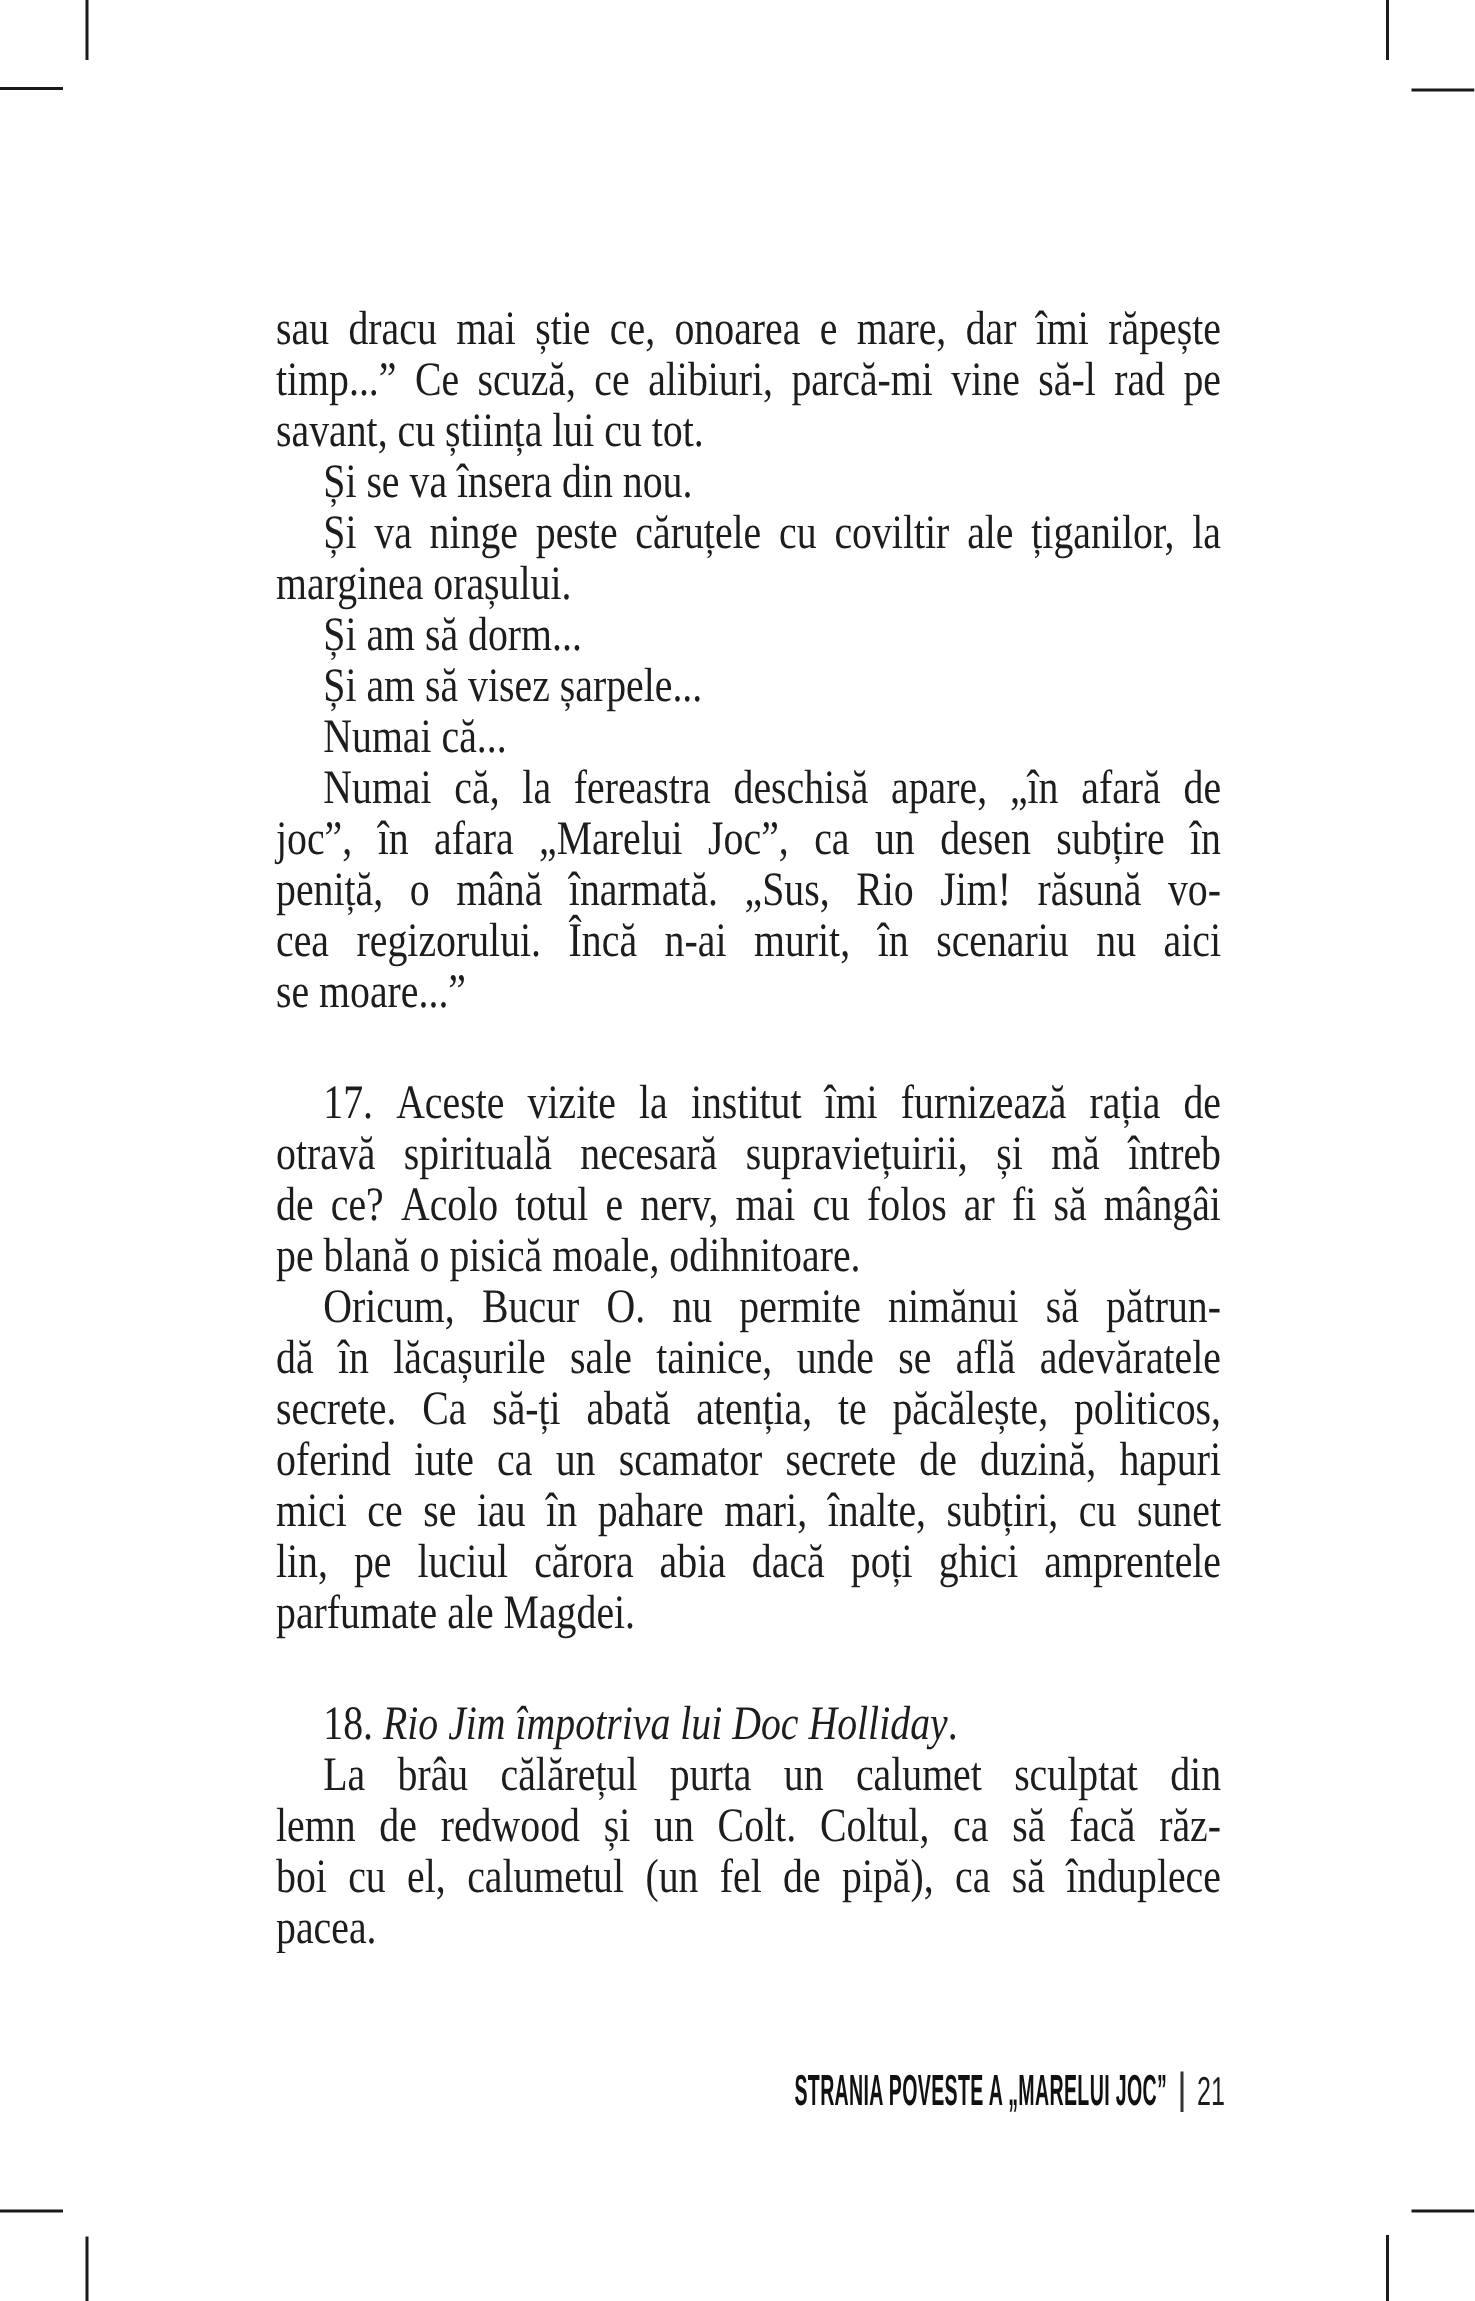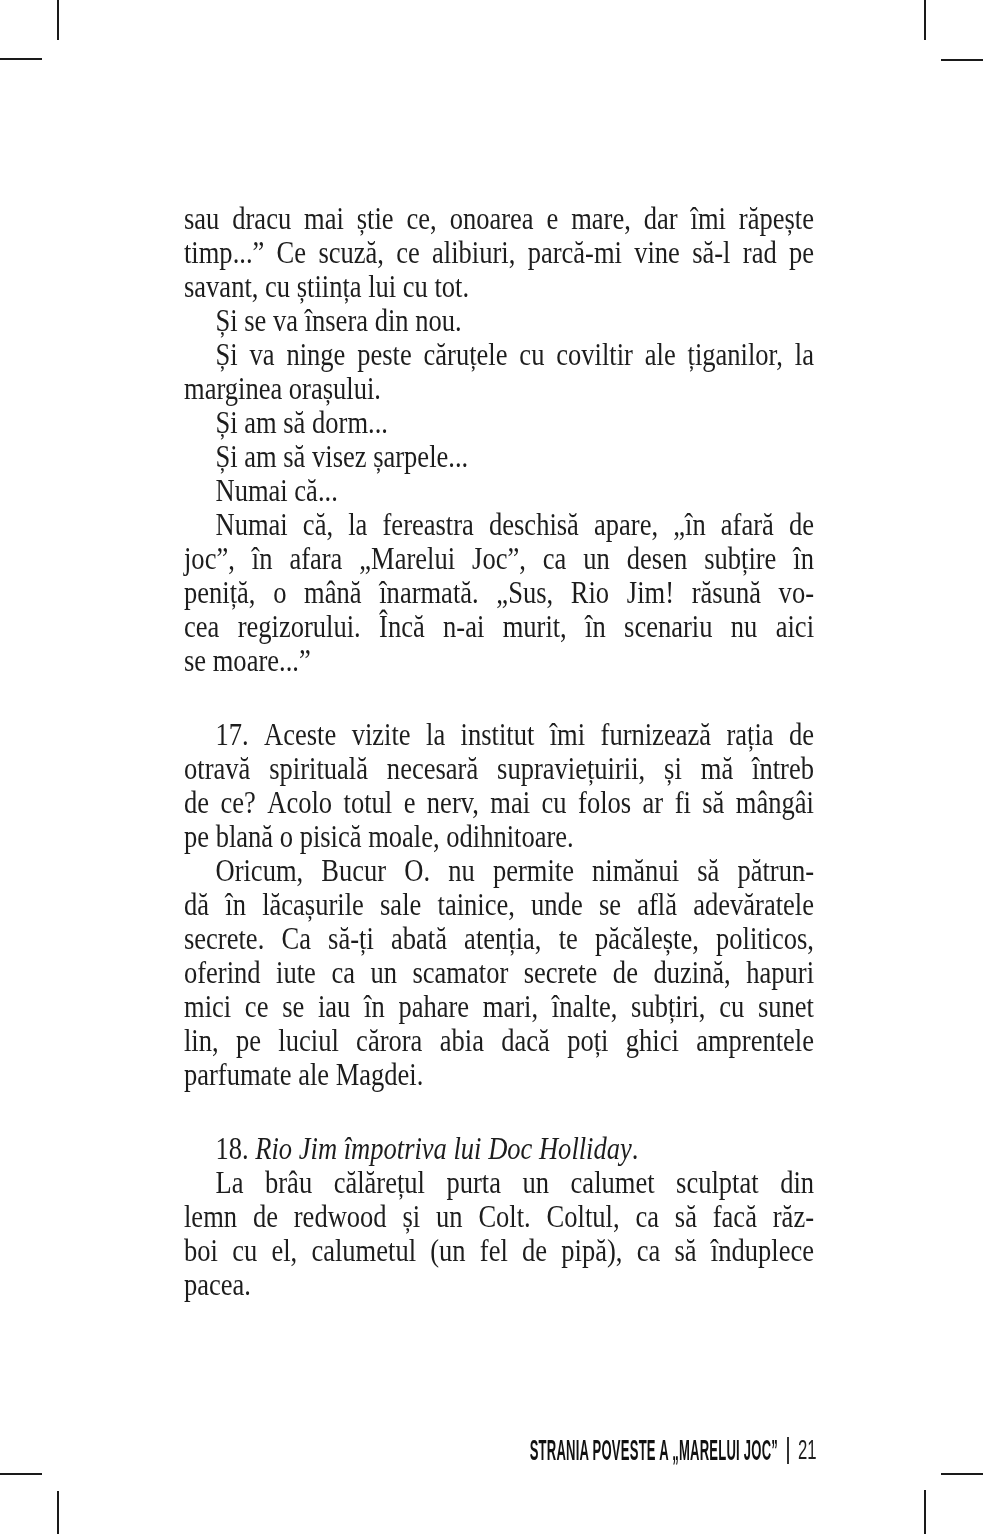--- a/index.html
+++ b/index.html
@@ -41,21 +41,21 @@
   }
   .line.just { display: flex; justify-content: space-between; }
   .line.just span { display: inline-block; }
   .line.indent { padding-left: 38px; }
   .line.last { text-align: left; }
   .it { font-style: italic; }
 
   
   .footer {
     position: absolute;
-    top: 1435px; right: 155px;
+    top: 1379px; right: 155px;
     height: 30px;
     display: flex; align-items: center; gap: 9px;
   }
   .running-title {
     font-family: "Liberation Sans", sans-serif;
     font-weight: 700;
     font-size: 29px; line-height: 30px;
     white-space: nowrap;
     letter-spacing: 0.5px;
     transform: scaleX(0.45);

